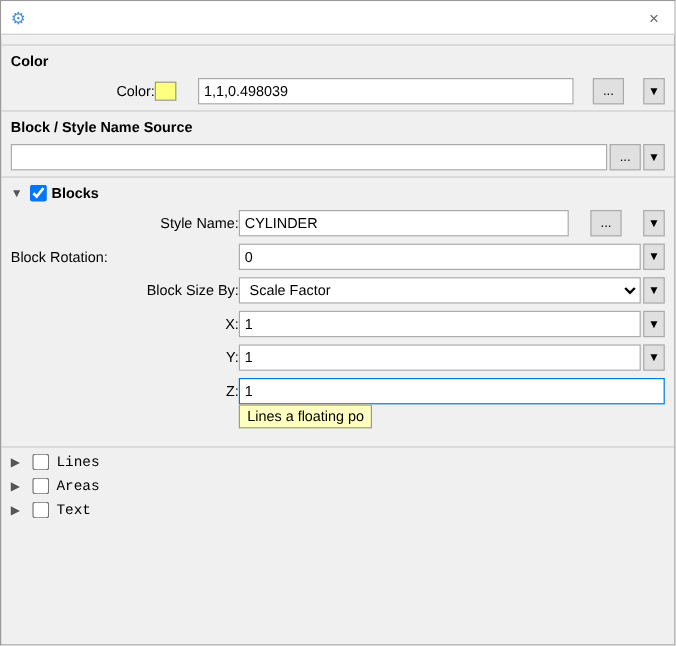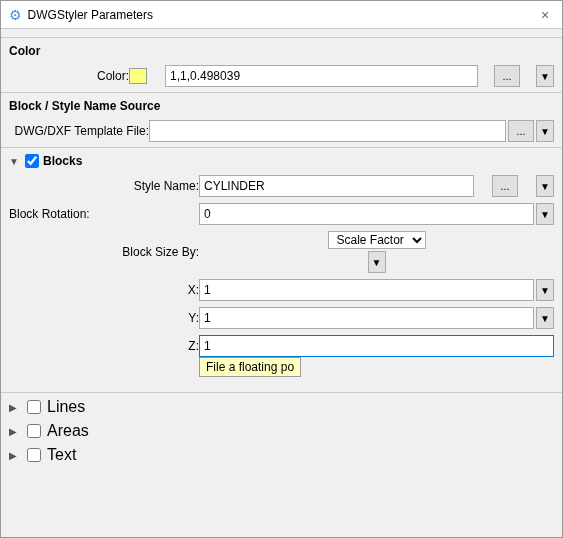--- a/index.html
+++ b/index.html
@@ -202,42 +202,42 @@
       color: #555;
       width: 12px;
     }
 
     .footer-checkbox {
       width: 14px;
       height: 14px;
     }
 
     .footer-label {
-      font-size: 16px;
-      color: #000;
+      font-size: 12px;
+      color: #000;
+      font-family: Liberation Mono, monospace;
     }
 
     .input-with-highlight {
       border: 1px solid #0078d7 !important;
     }
 
     .label-width-transformer { width: 120px; }
     .label-width-color { width: 120px; }
     .label-width-template { width: 140px; }
     .label-width-block { width: 110px; }
   </style>
 </head>
 <body>
 
 <div class="window">
 
   <div class="title-bar">
     <div class="title-bar-left">
       <span style="font-size:14px; color:#4a90d9;">⚙</span>
-      <span class="title-text">DWGStyler Parameters</span>
     </div>
     <button class="close-btn">×</button>
   </div>
 
   <div class="content">
 
 
     <hr class="section-divider">
 
     <div class="section-header">Color</div>
@@ -248,21 +248,20 @@
         <input type="text" class="text-input" style="flex: 1 1 0%;" value="1,1,0.498039">
         <button class="btn-dots">...</button>
         <button class="btn-arrow">▼</button>
       </div>
     </div>
 
     <hr class="section-divider">
 
     <div class="section-header">Block / Style Name Source</div>
     <div class="form-row">
-      <div class="form-label label-width-template">DWG/DXF Template File:</div>
       <div class="form-field" style="gap:2px;">
         <input type="text" class="text-input" style="flex: 1 1 0%;" value="">
         <button class="btn-dots">...</button>
         <button class="btn-arrow">▼</button>
       </div>
     </div>
 
     <hr class="section-divider">
 
     <div class="collapsible-header">
@@ -285,21 +284,21 @@
     <div class="form-row">
       <div class="form-label" style="width:190px; text-align:left;">Block Rotation:</div>
       <div class="form-field" style="gap:2px;">
         <input type="text" class="text-input" style="flex: 1 1 0%;" value="0">
         <button class="btn-arrow">▼</button>
       </div>
     </div>
 
     <div class="form-row">
       <div class="form-label" style="width:190px; text-align:right;">Block Size By:</div>
-      <div class="form-field" style="gap:2px;flex-direction:column;">
+      <div class="form-field" style="gap:2px;">
         <select class="select-input" style="flex:1;">
           <option>Scale Factor</option>
           <option>Fixed Size</option>
           <option>Map Units</option>
         </select>
         <button class="btn-arrow">▼</button>
       </div>
     </div>
 
     <div class="form-row">
@@ -315,21 +314,21 @@
       <div class="form-field" style="gap:2px;">
         <input type="text" class="text-input" style="flex: 1 1 0%;" value="1">
         <button class="btn-arrow">▼</button>
       </div>
     </div>
 
     <div class="form-row z-row-wrapper" style="position:relative;">
       <div class="form-label" style="width:190px; text-align:right;">Z:</div>
       <div class="form-field" style="gap:2px; position:relative;">
         <input type="text" class="text-input input-with-highlight" style="flex: 1 1 0%;" value="1">
-        <div class="tooltip-box" style="position:absolute; top:22px; left:0; z-index:10; font-size:12px;">File a floating po</div>
+        <div class="tooltip-box" style="position:absolute; top:22px; left:0; z-index:10; font-size:12px;">Lines a floating po</div>
       </div>
     </div>
 
     <div style="height: 30px;"></div>
 
     <hr class="section-divider">
 
     <div class="footer-item">
       <span class="footer-expand">▶</span>
       <input type="checkbox" class="footer-checkbox" style="">

